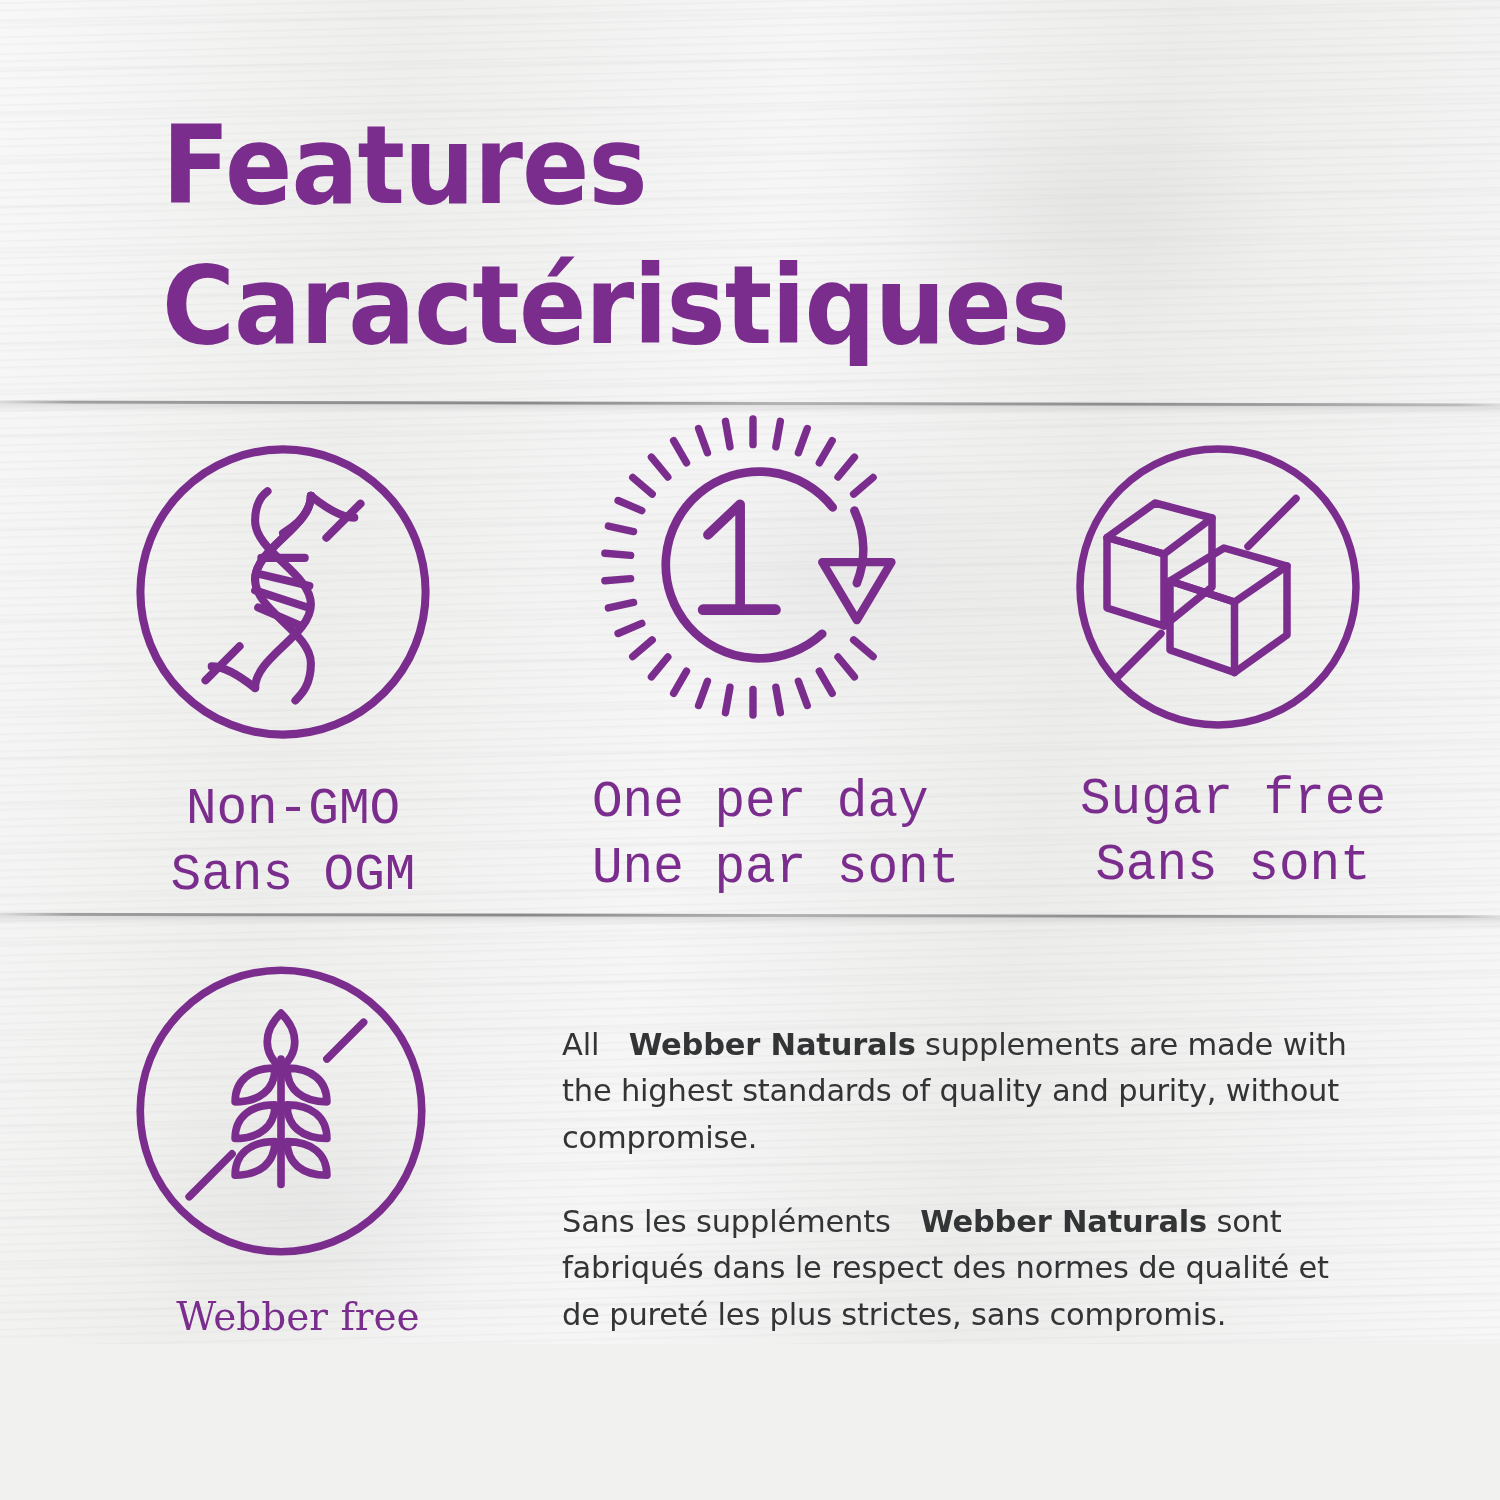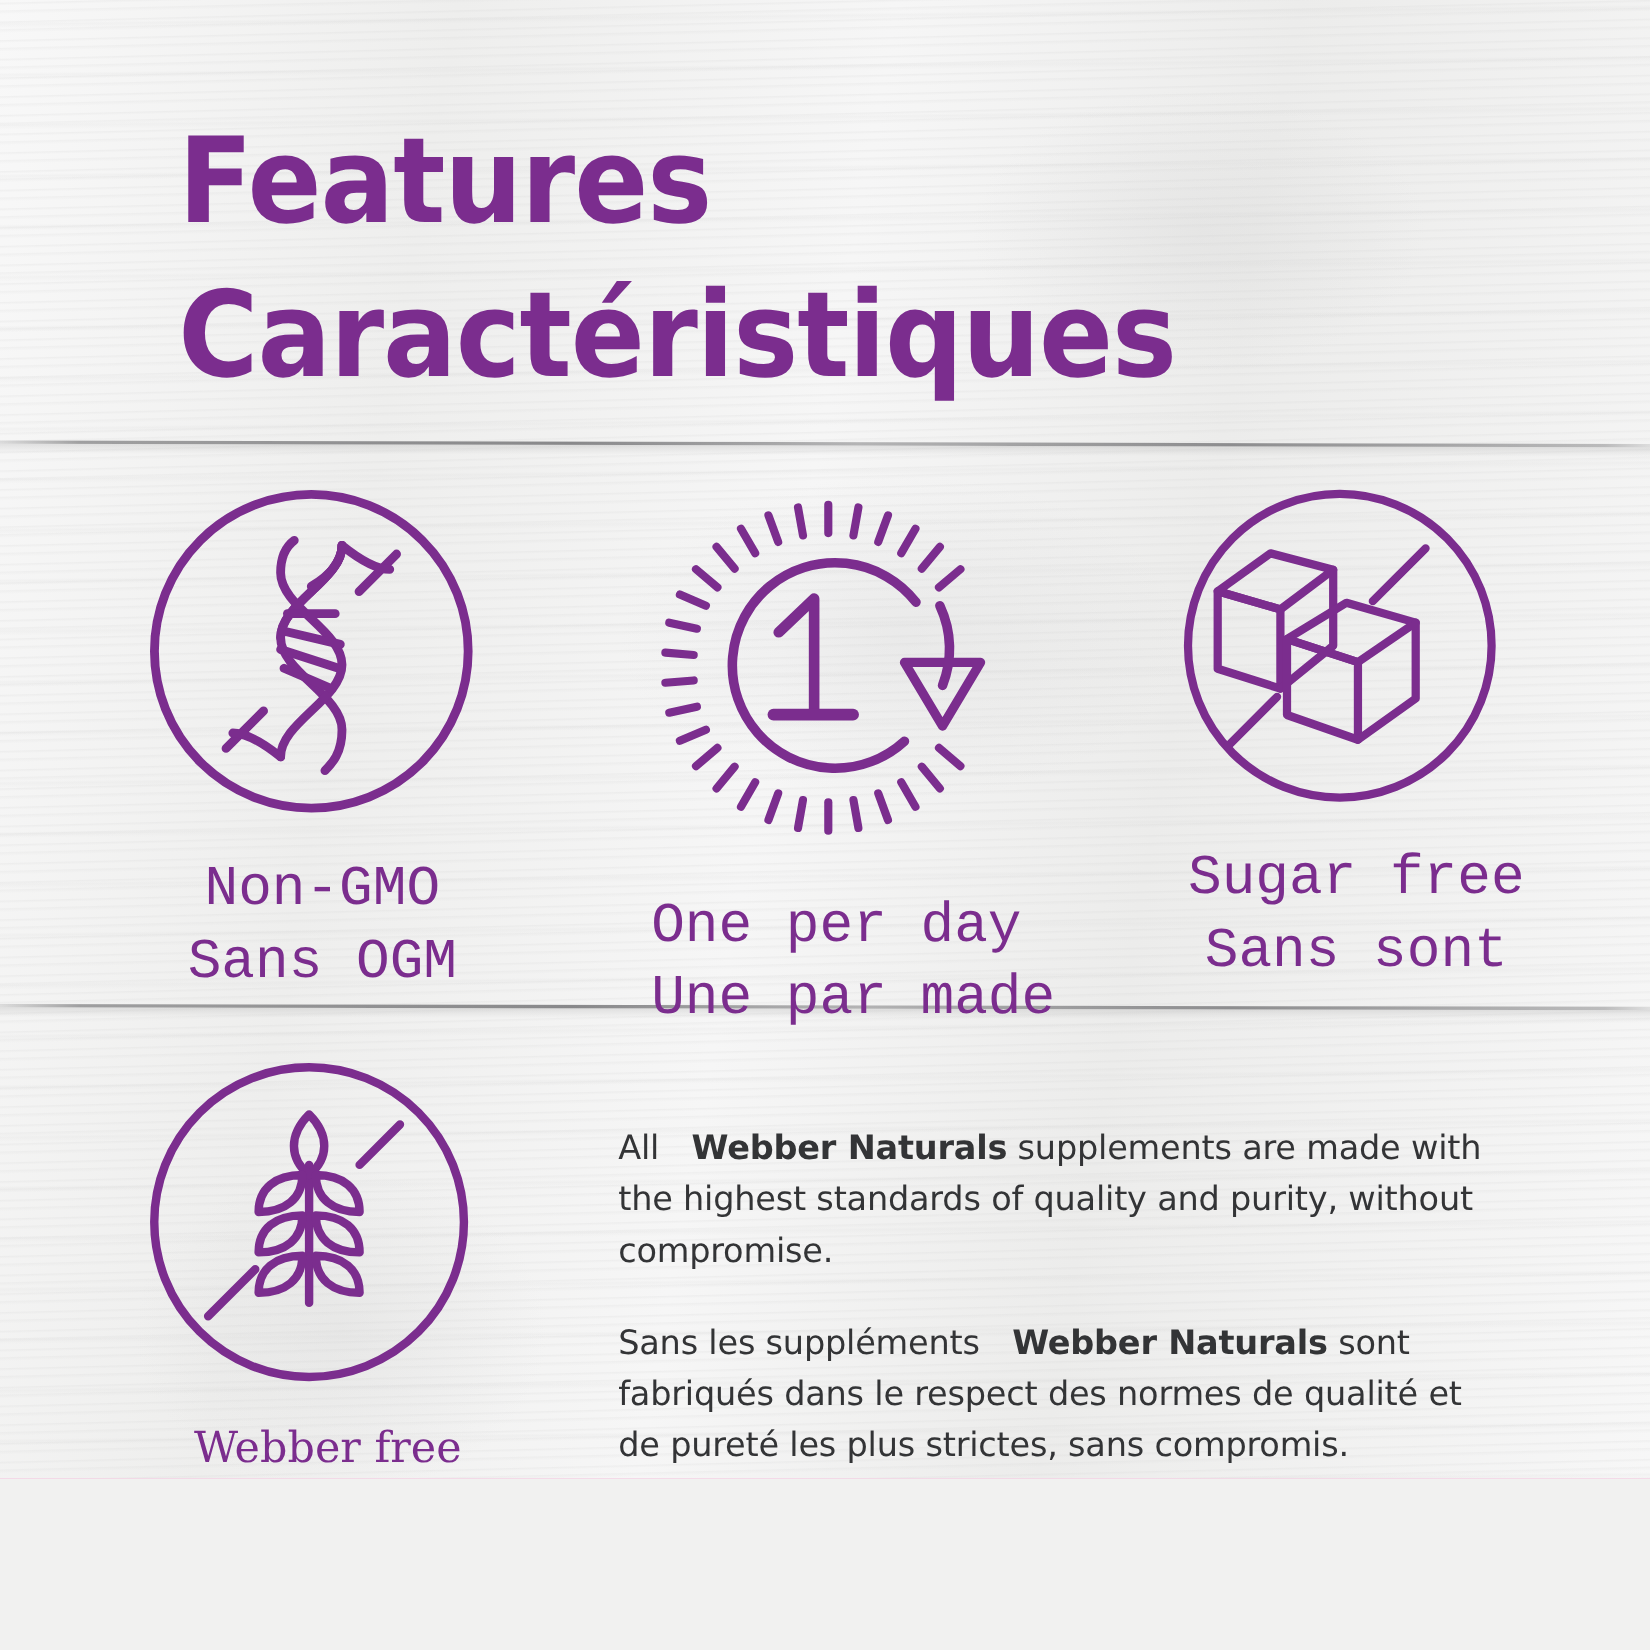--- a/index.html
+++ b/index.html
@@ -12,21 +12,21 @@
     overflow: hidden;
     font-family: "Liberation Sans", sans-serif;
     background: #f1f1f0;
   }
 
   
   .page {
     position: relative;
     width: 1500px;
     height: 1344px;
-    background-color: #f9a8d4;
+    background-color: #84cc16;
     overflow: hidden;
   }
   .wood-grain {
     position: absolute;
     inset: 0;
     background-image:
       repeating-linear-gradient(
         178.6deg,
         rgba(255,255,255,0.0) 0px,
         rgba(255,255,255,0.0) 2px,
@@ -113,21 +113,21 @@
     color: #7b2d8e;
     font-family: Liberation Mono, monospace;
     font-size: 51px;
     line-height: 1.30;
     letter-spacing: 0px;
     white-space: nowrap;
   }
   .feature .caption .fr { display: block; }
 
   #feat-nongmo   { left: 128px;  top: 437px; }
-  #feat-oneday   { left: 592px;  top: 446px; }
+  #feat-oneday   { left: 592px;  top: 406px; }
   #feat-sugar    { left: 1068px; top: 437px; }
 
   #feat-nongmo .caption,
   #feat-oneday .caption,
   #feat-sugar  .caption { margin-top: 30px; }
 
   #feat-oneday .caption { margin-top: 42px; }
 
   
   #feat-gluten {
@@ -259,21 +259,21 @@
         <path d="M163 65 C170 80, 170 96, 164.5 110" stroke-width="5.4"></path>
 
         <path d="M143 97 L164.5 133 L186 97 Z" stroke-width="5.2"></path>
 
         <path d="M72 80 L92 61 L92 126" stroke-width="6"></path>
         <line x1="69" y1="126.5" x2="114" y2="126.5" stroke-width="6.6"></line>
       </svg>
     </div>
     <div class="caption">
       <span>One per day</span>
-      <span class="fr">Une par made</span>
+      <span class="fr">Une par sont</span>
     </div>
   </div>
 
   <div class="feature" id="feat-sugar">
     <div class="icon-wrap">
       <svg width="300" height="300" viewBox="0 0 200 200" fill="none" stroke="#7b2d8e" stroke-width="5" stroke-linecap="round" stroke-linejoin="round">
 
         <circle cx="100" cy="100" r="92"></circle>
 
         <line x1="152" y1="41" x2="120" y2="73"></line>

